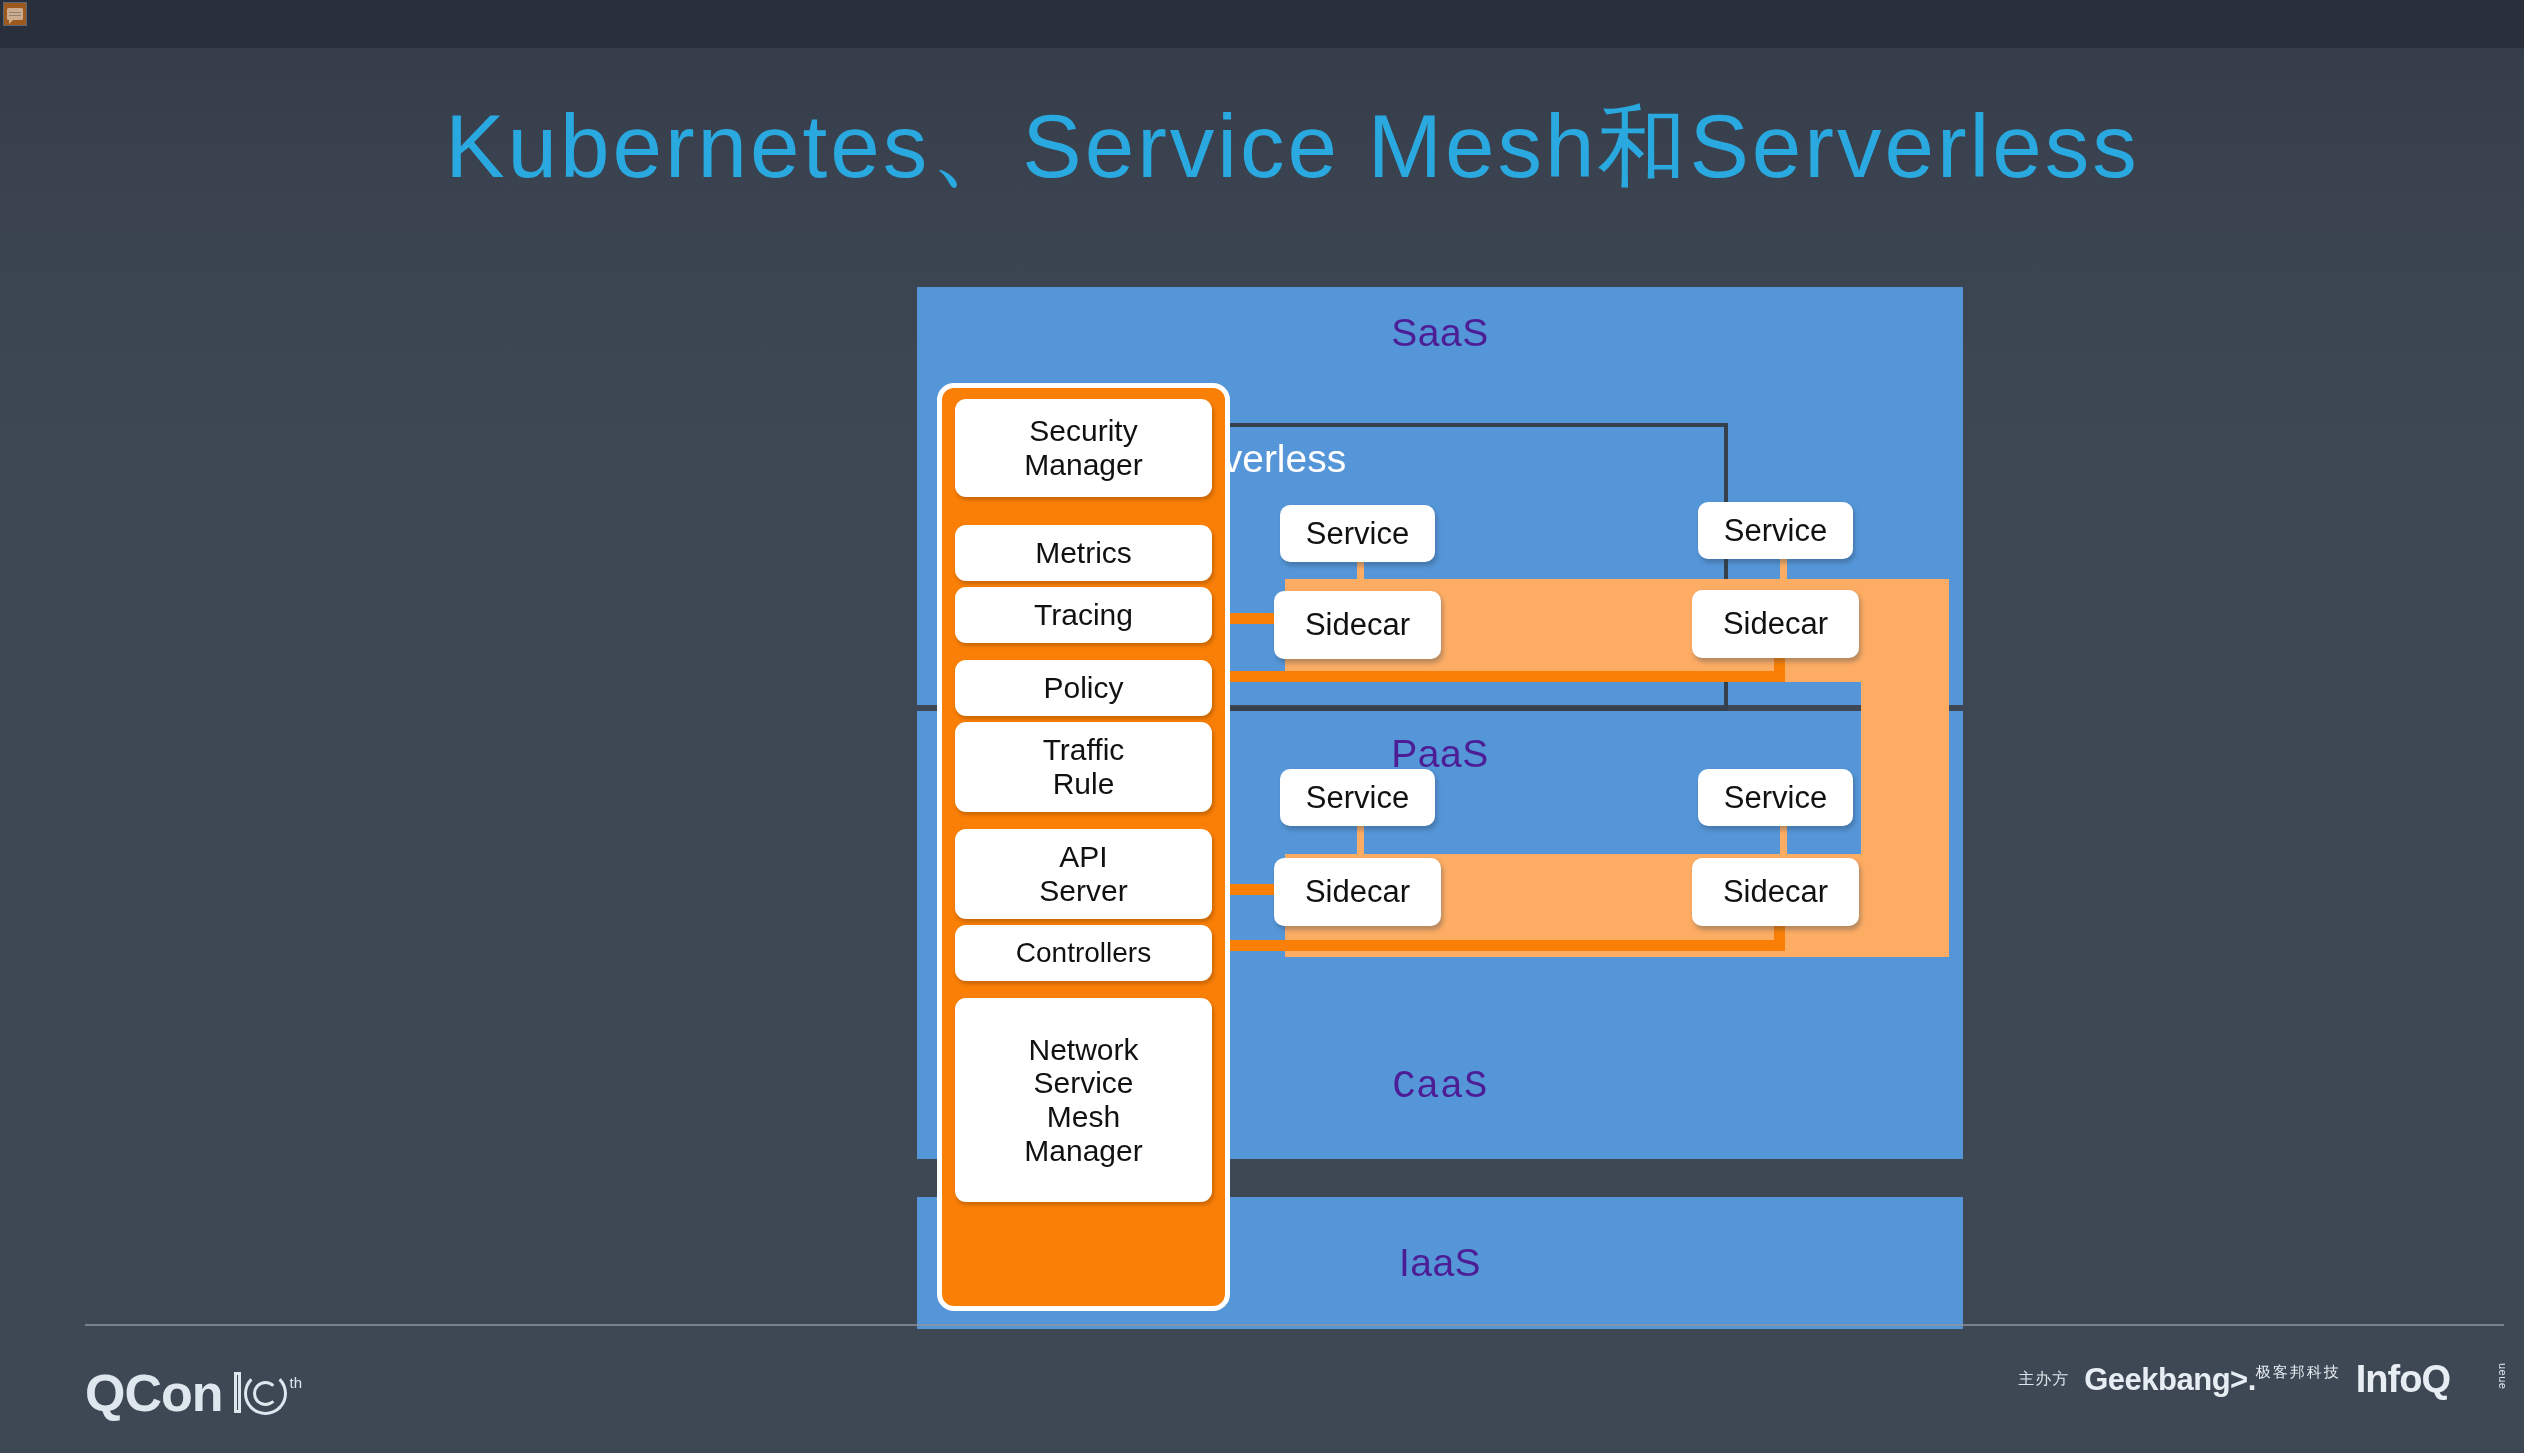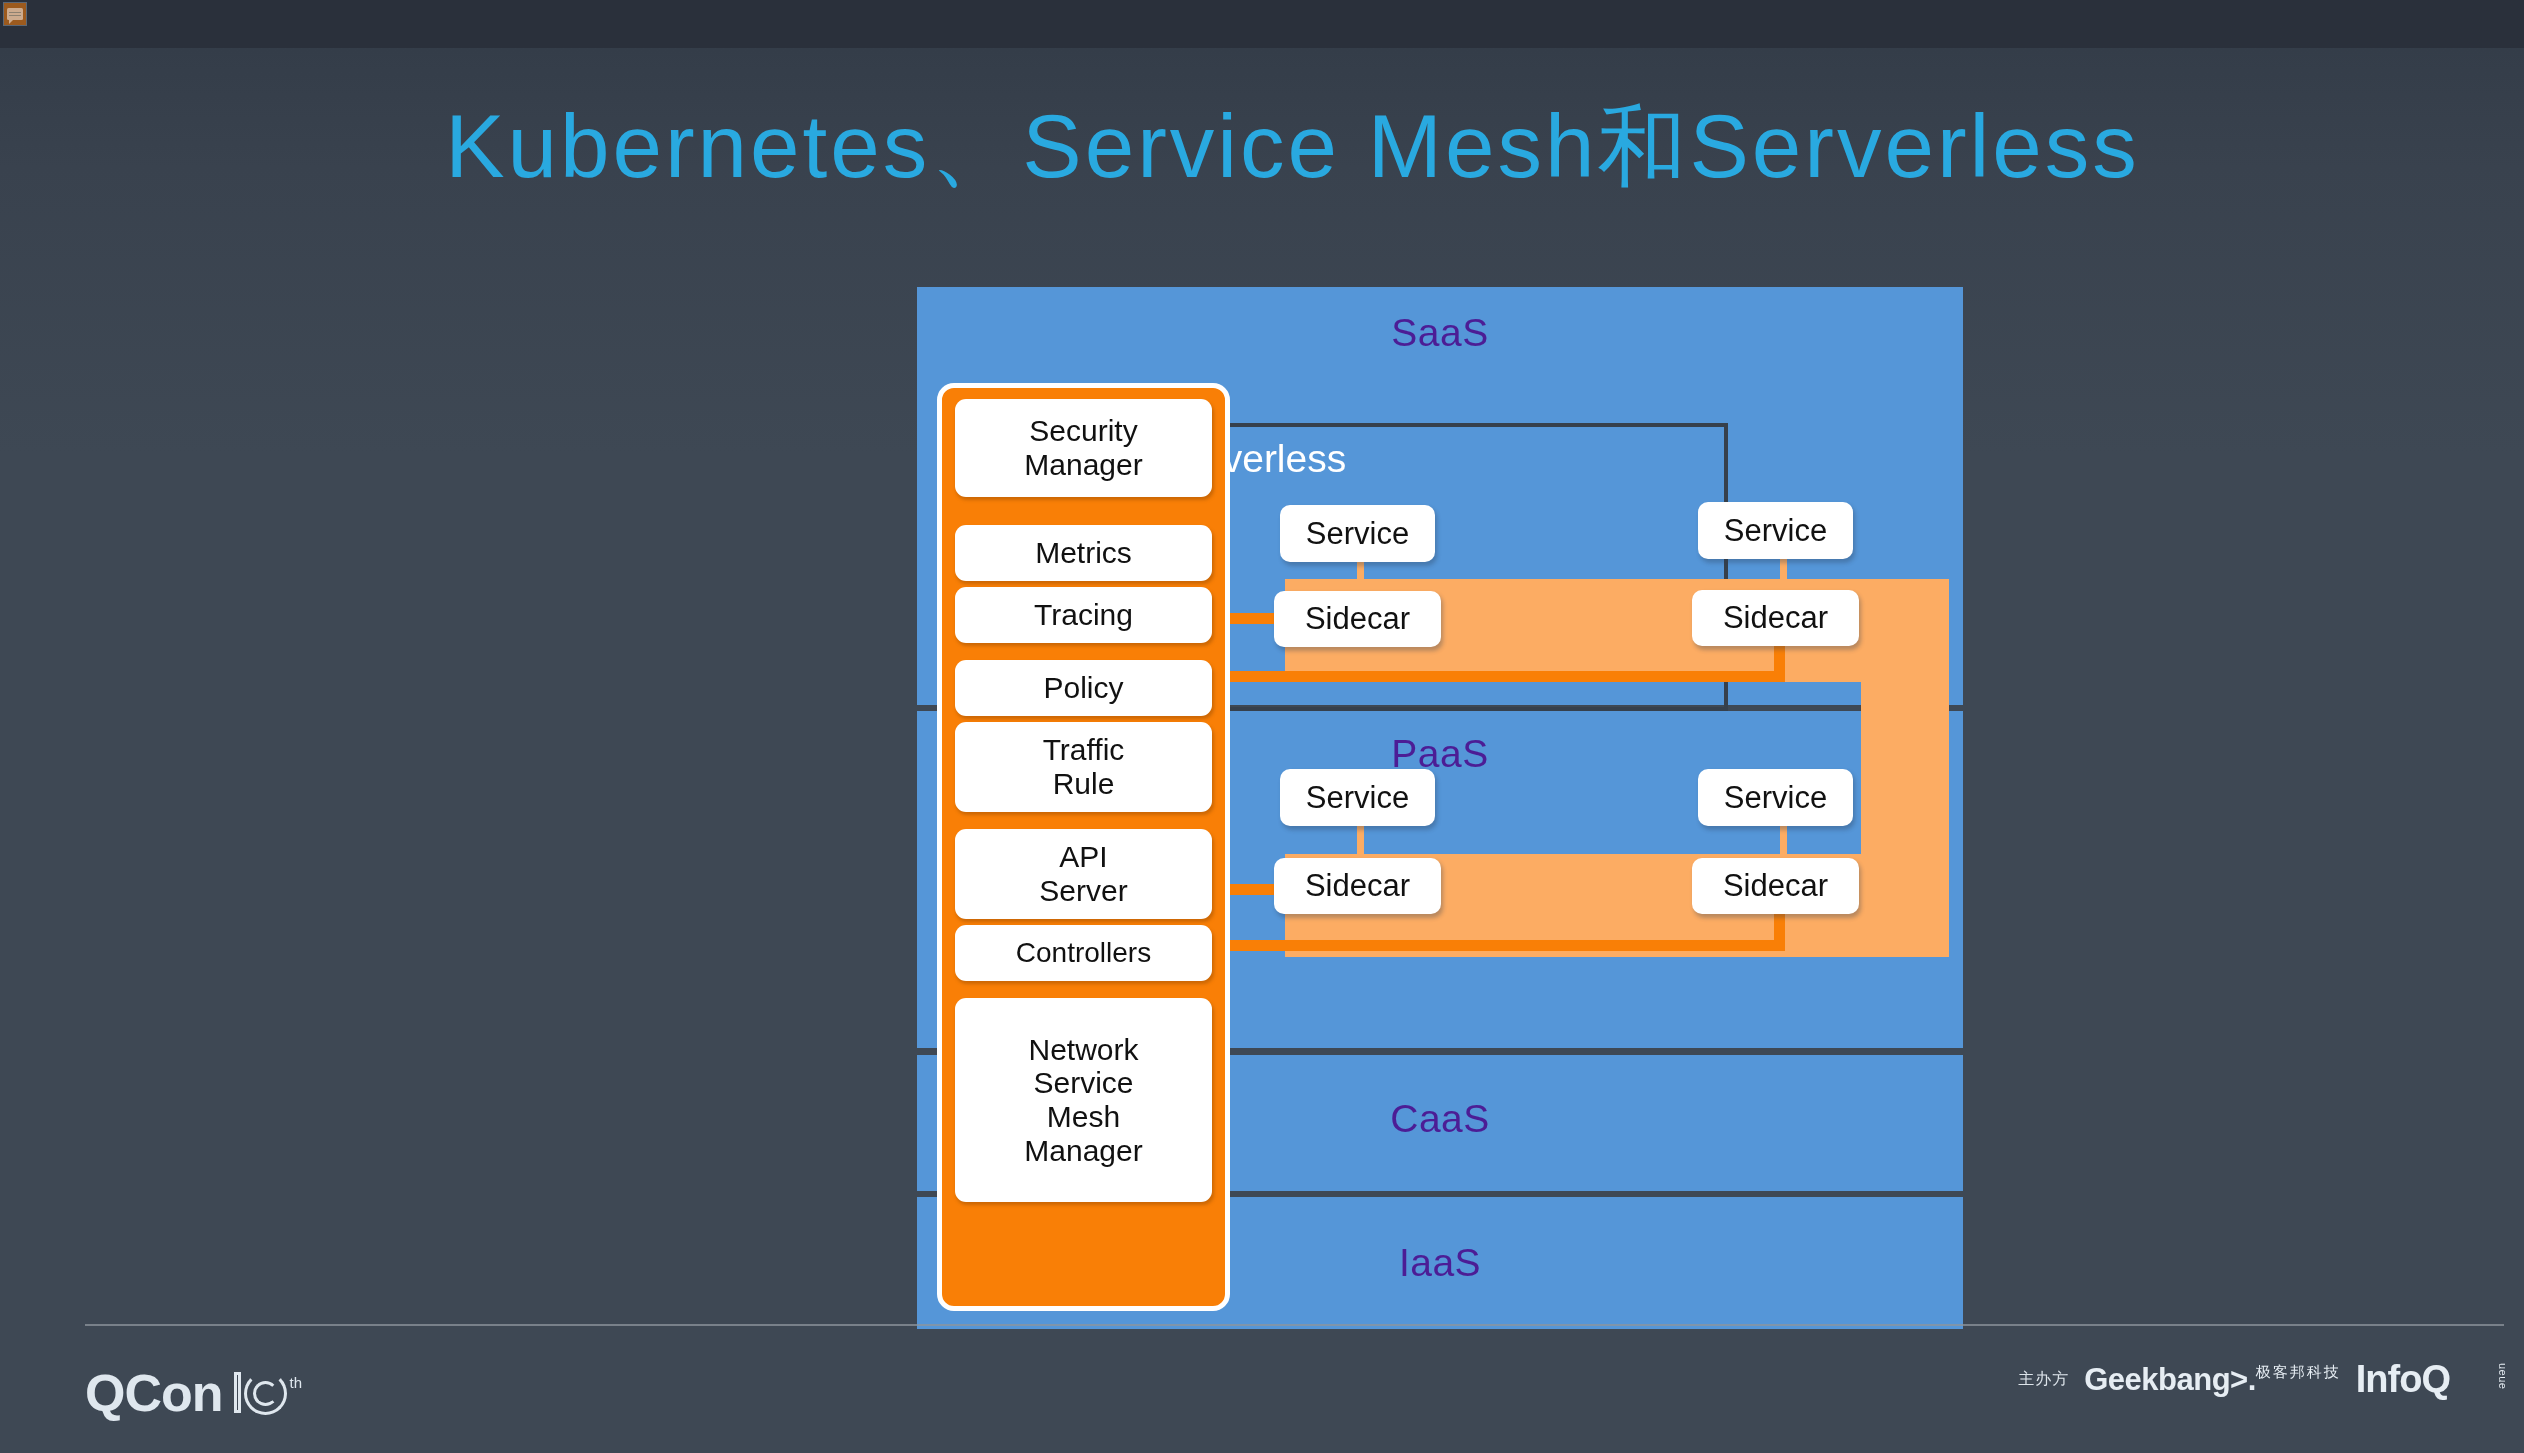--- a/index.html
+++ b/index.html
@@ -71,21 +71,21 @@
     background:#5596d8;
     color:#ffffff;
   }
   .layer-label {
     position:absolute; width:100%; text-align:center;
     font-size:39px; color:#4c1d95; font-weight:400;
     letter-spacing:0.5px;
   }
   #layer-saas { top:0;    height:418px; }
   #layer-paas { top:424px; height:337px; }
-  #layer-caas { top:768px; height:136px; }
+  #layer-caas { top:736px; height:136px;font-family:Liberation Mono, monospace; }
   #layer-iaas { top:910px; height:132px; }
 
   
   #serverless-frame {
     position:absolute; left:233px; top:136px;
     width:578px; height:288px;
     border:4.5px solid #36404c;
     border-top-color:#36404c;
   }
   #serverless-label {
@@ -133,21 +133,21 @@
   .node {
     position:absolute;
     background:#ffffff; color:#111111;
     border-radius:10px;
     font-size:31px;
     display:flex; align-items:center; justify-content:center;
     box-shadow:2px 3.5px 4px rgba(40,60,85,0.32);
     white-space:nowrap;
   }
   .svc  { width:155px; height:57px; }
-  .sdc  { width:167px; height:56px; }
+  .sdc  { width:167px; height:68px; }
 
   
   .stem { position:absolute; width:7px; background:#fcac63; }
 
   
   .wire { position:absolute; background:#f97f06; }
 
   
   #footer-rule {
     position:absolute; left:85px; top:1324px; width:2419px; height:2px;

